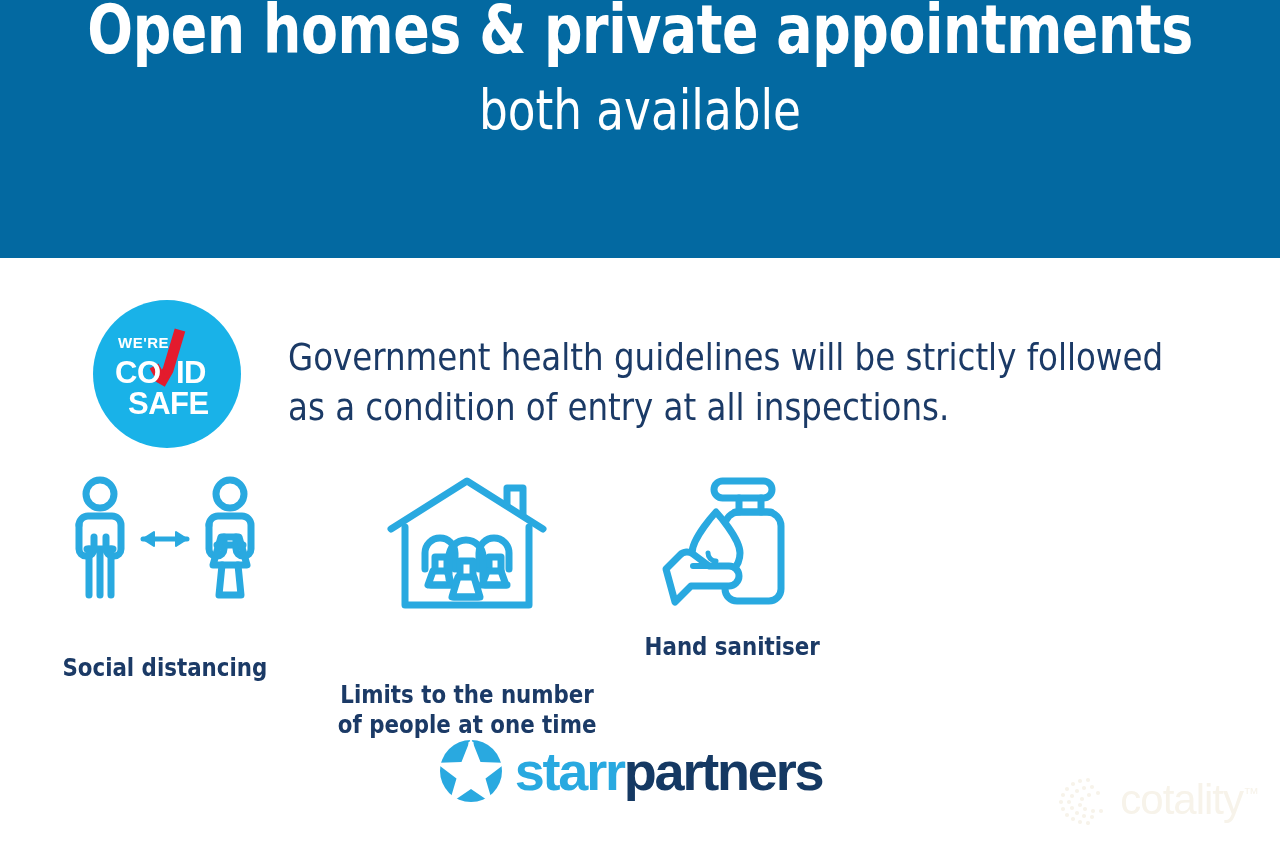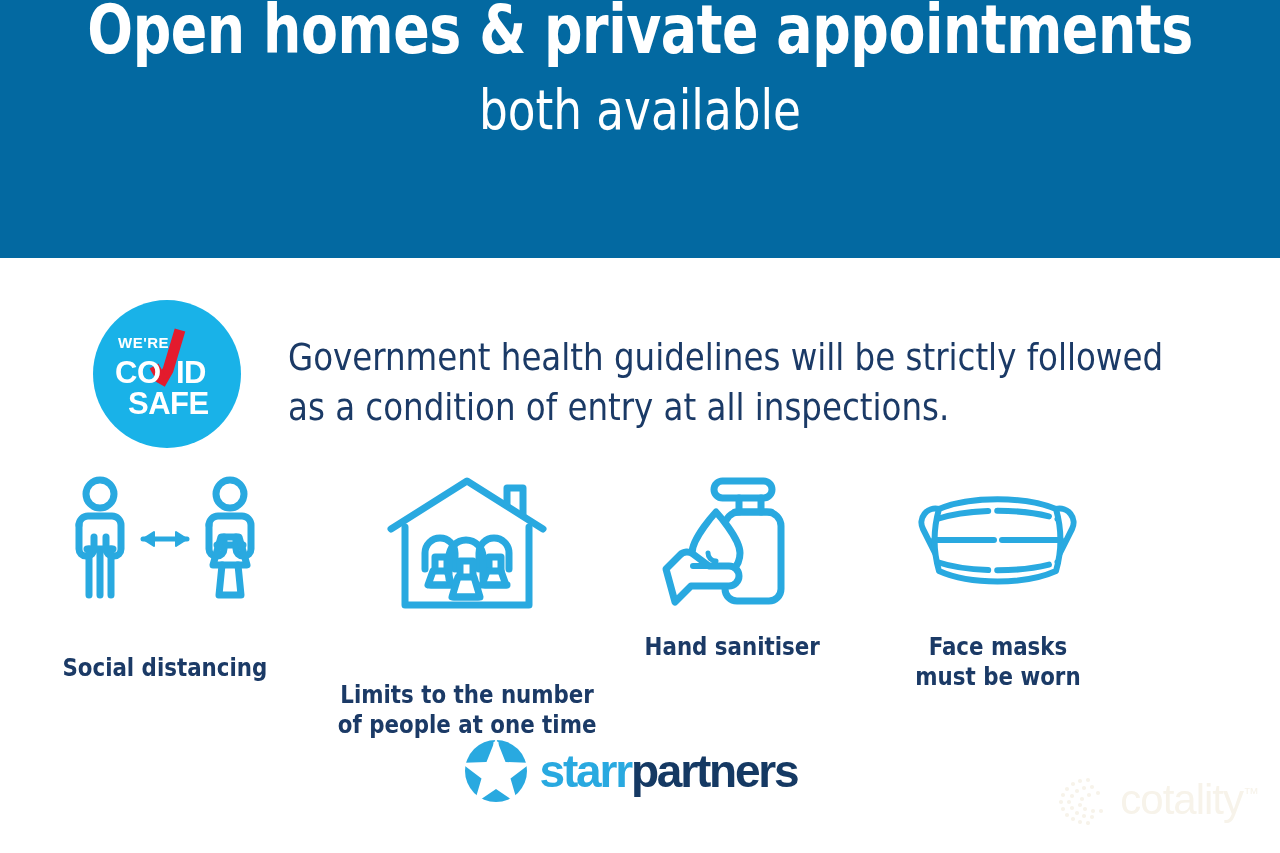--- a/index.html
+++ b/index.html
@@ -130,21 +130,21 @@
   }
   .brand-inner {
     display:flex;
     align-items:center;
     margin-left:-18px;
   }
   .brand-mark { flex:none; display:block; }
   .brand-word {
     margin-left:13px;
     font-family:"Liberation Sans","DejaVu Sans", sans-serif;
-    font-size:46px;
+    font-size:54px;
     font-weight:700;
     letter-spacing:-2.2px;
     line-height:1;
     white-space:nowrap;
   }
   .brand-word .w1 { color:#29a9e0; }
   .brand-word .w2 { color:#153963; }
 
   
   .watermark {
@@ -278,39 +278,20 @@
           <path d="M48 78 a8 8 0 0 0 8 8" stroke-width="5"></path>
 
           <path d="M6 94 l14 -14 a10 10 0 0 1 13 -1 l16 12 h20 a10 10 0 0 1 0 20
                    h-38 l-16 16 z" fill="#ffffff"></path>
           <path d="M33 91 h26" stroke-width="6"></path>
         </svg>
       </div>
       <div class="g-label">Hand sanitiser</div>
     </div>
 
-    <div class="guideline g4">
-      <div class="g-icon">
-        <svg width="175" height="140" viewBox="0 0 175 140" fill="none" stroke="#29a9e0" stroke-width="6" stroke-linecap="round" stroke-linejoin="round">
-
-          <path d="M29 34 a14 14 0 0 0 -16 20 l18 36"></path>
-
-          <path d="M146 34 a14 14 0 0 1 16 20 l-18 36"></path>
-
-          <path d="M29 34 C60 21 115 21 146 34 C152 55 152 75 146 96
-                   C115 110 60 110 29 96 C23 75 23 55 29 34 z" fill="#ffffff"></path>
-
-          <path d="M27 44 C60 33 115 33 148 44" stroke-dasharray="52 9"></path>
-          <path d="M24 65 h127" stroke-dasharray="60 8"></path>
-          <path d="M27 87 C60 98 115 98 148 87" stroke-dasharray="52 9"></path>
-        </svg>
-      </div>
-      <div class="g-label">Face masks
-must be worn</div>
-    </div>
 
   </div>
 
   <div class="brand">
     <div class="brand-inner">
       <svg class="brand-mark" width="62" height="62" viewBox="0 0 62 62">
         <defs>
           <mask id="starmask">
             <rect x="0" y="0" width="62" height="62" fill="#ffffff"></rect>
 

